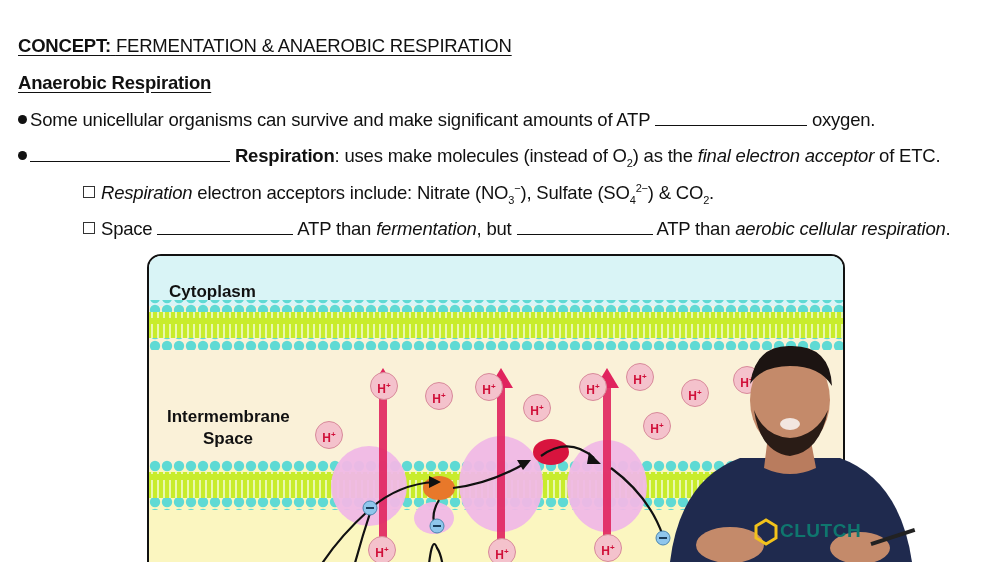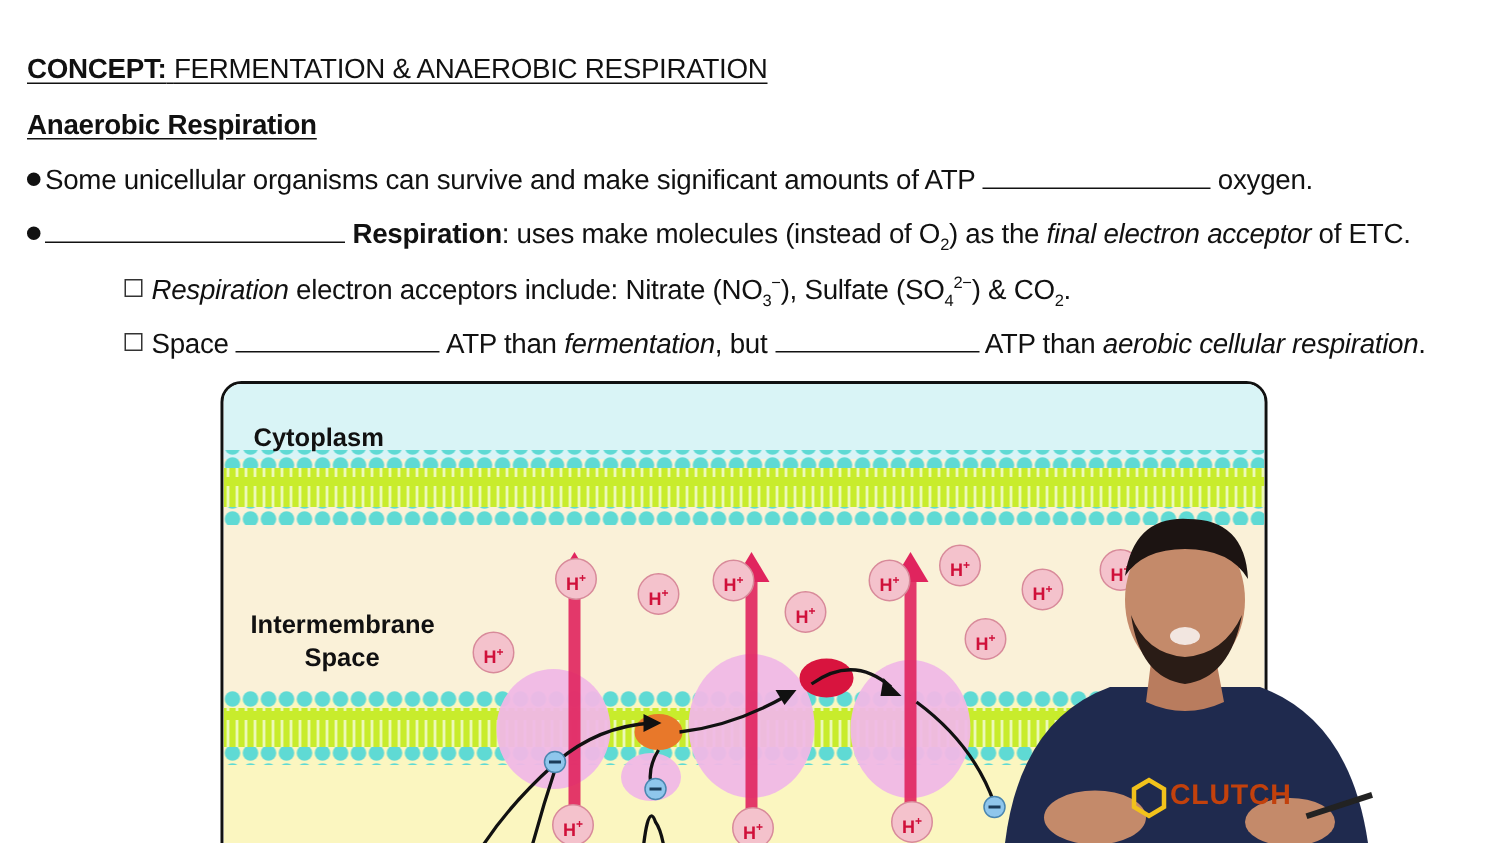--- a/index.html
+++ b/index.html
@@ -152,14 +152,14 @@
 
     <path d="M94 70 Q100 112 130 116 Q160 112 168 70 Q156 96 130 98 Q104 96 94 70 Z" fill="#2a1c16"></path>
     <ellipse cx="130" cy="84" rx="10" ry="6" fill="#f2e6e0"></ellipse>
 
     <ellipse cx="70" cy="205" rx="34" ry="18" fill="#c48a6a"></ellipse>
     <ellipse cx="200" cy="208" rx="30" ry="16" fill="#c48a6a"></ellipse>
     <rect x="210" y="196" width="46" height="4" fill="#222" transform="rotate(-18 230 198)"></rect>
 
     <polygon points="96,186 106,180 116,186 116,198 106,204 96,198" fill="none" stroke="#f2c21b" stroke-width="3"></polygon>
   </svg>
-  <div style="position:absolute; left:120px; top:180px; color:#c2410c; font-weight:bold; font-size:19px; letter-spacing:0.5px;">CLUTCH</div>
+  <div style="position:absolute; left:120px; top:180px; color:#0f766e; font-weight:bold; font-size:19px; letter-spacing:0.5px;">CLUTCH</div>
 </div>
 
 </body></html>

